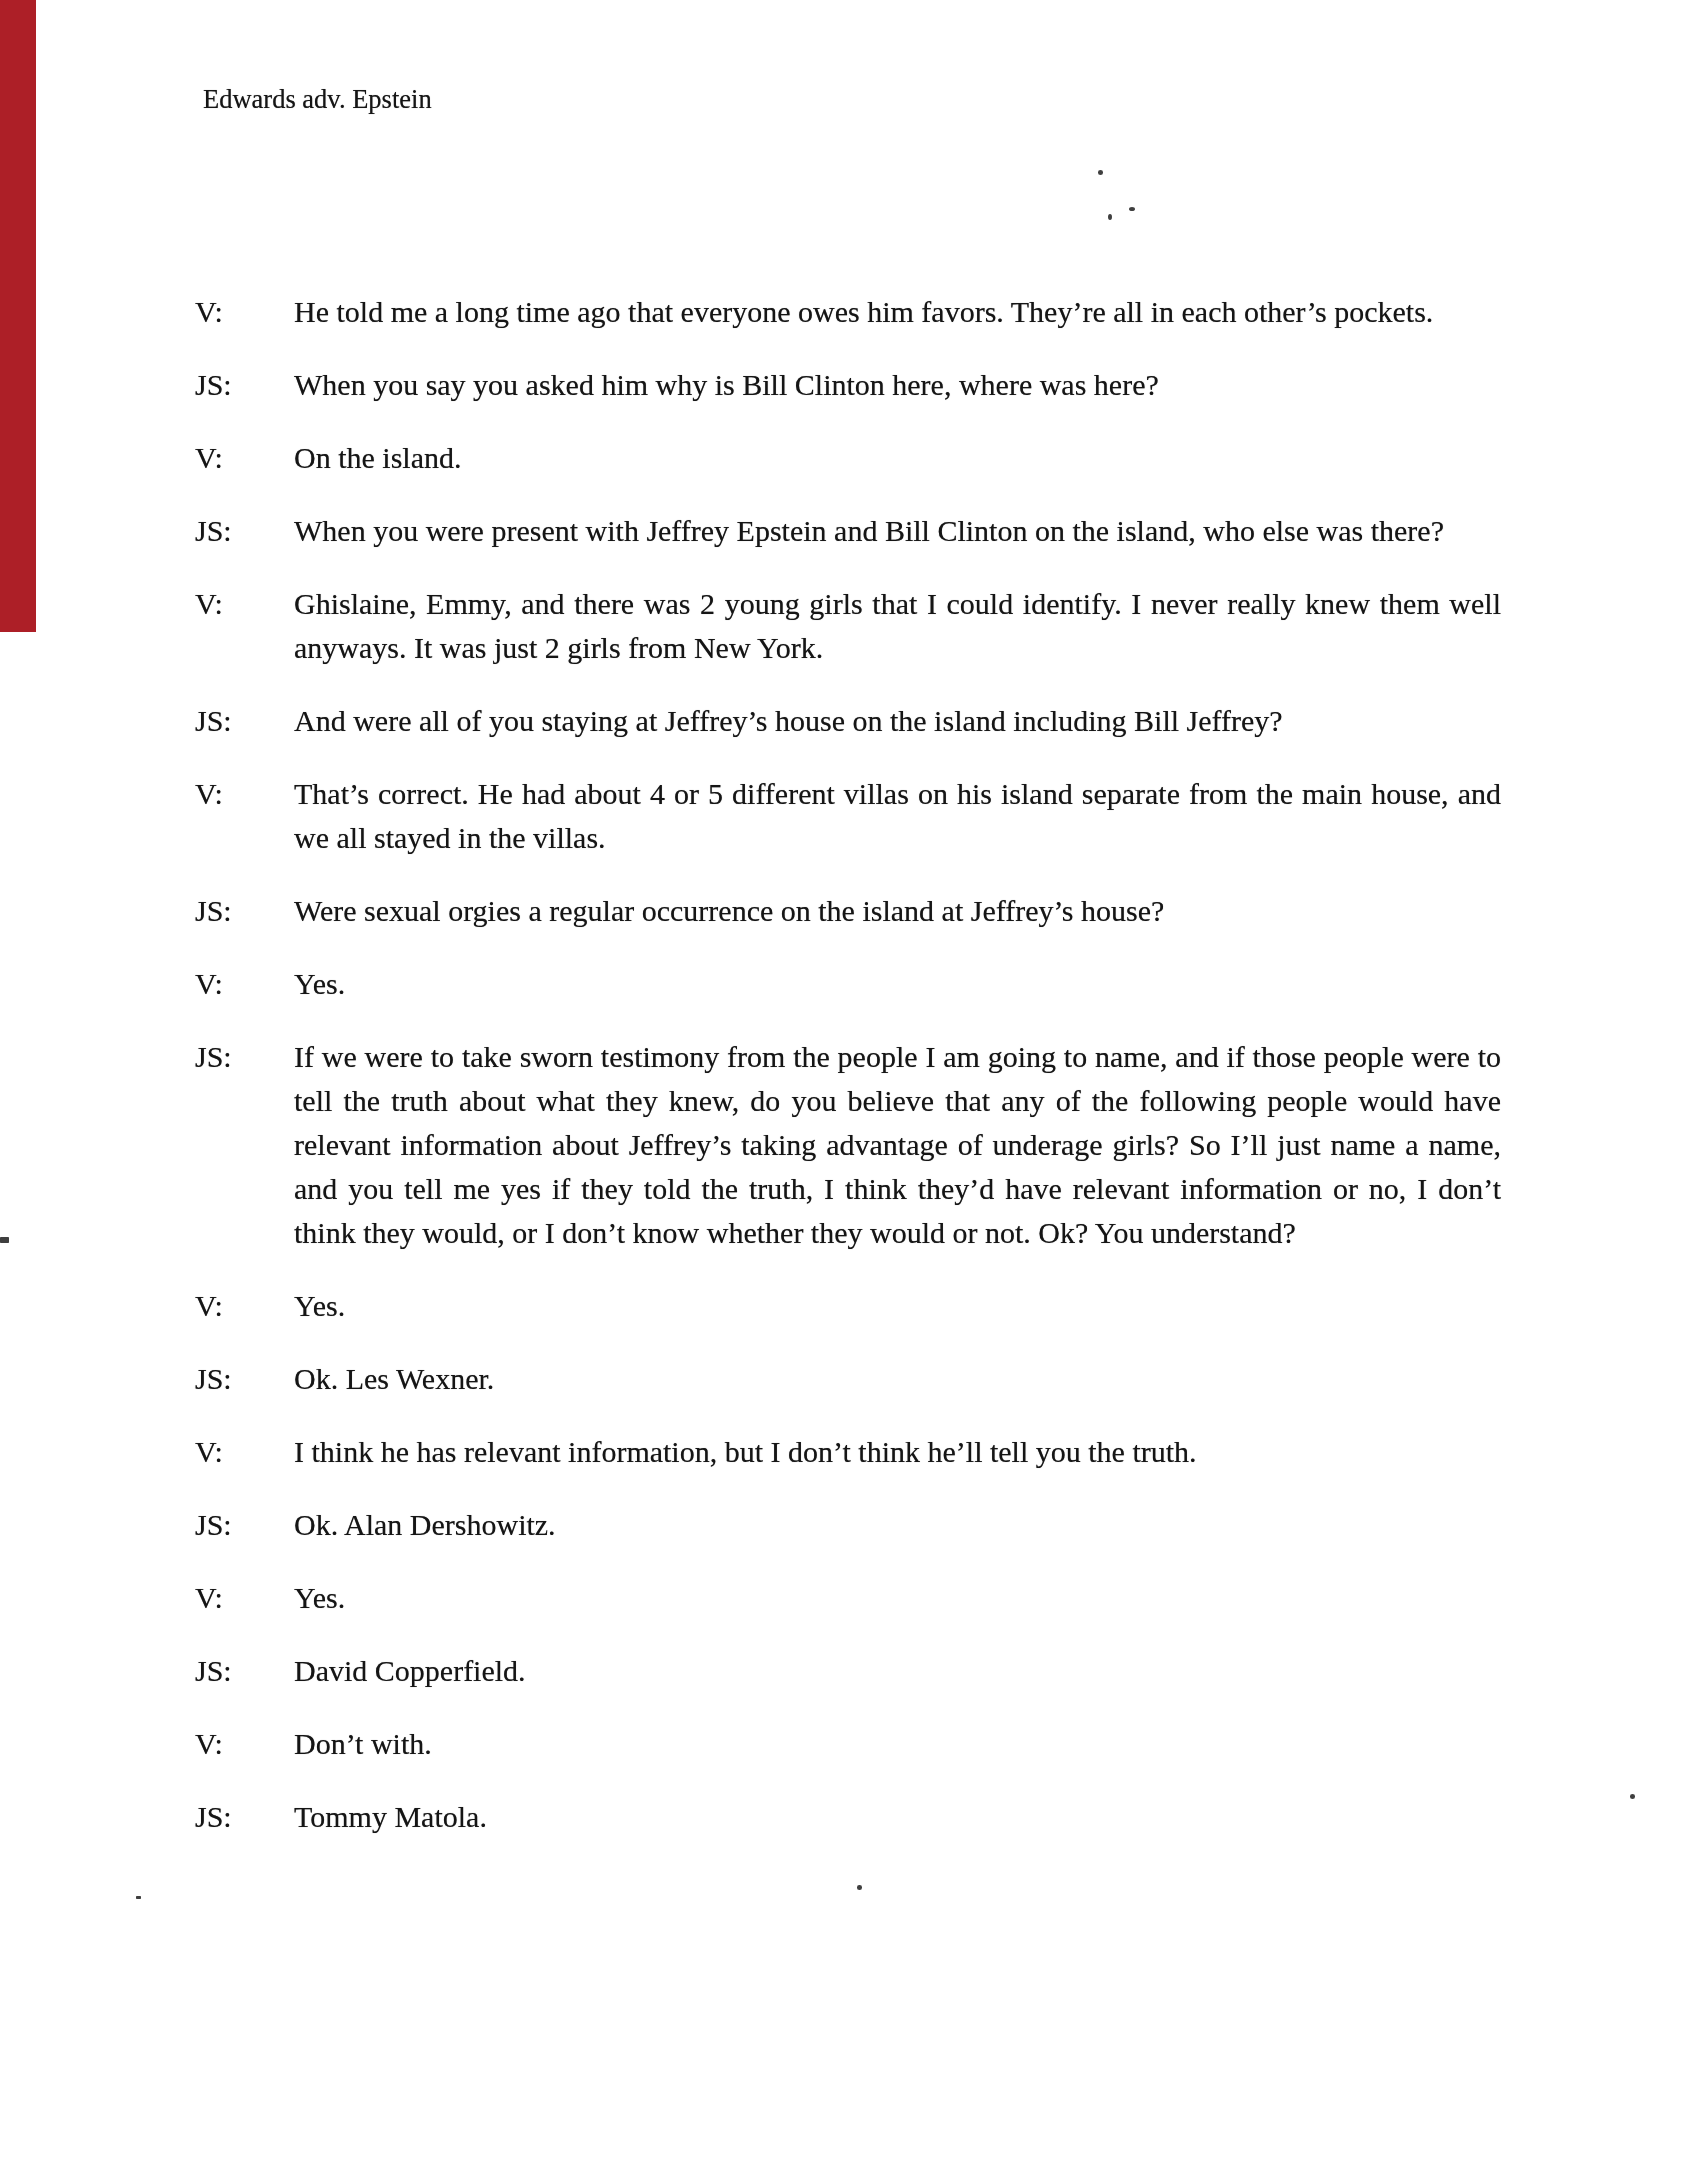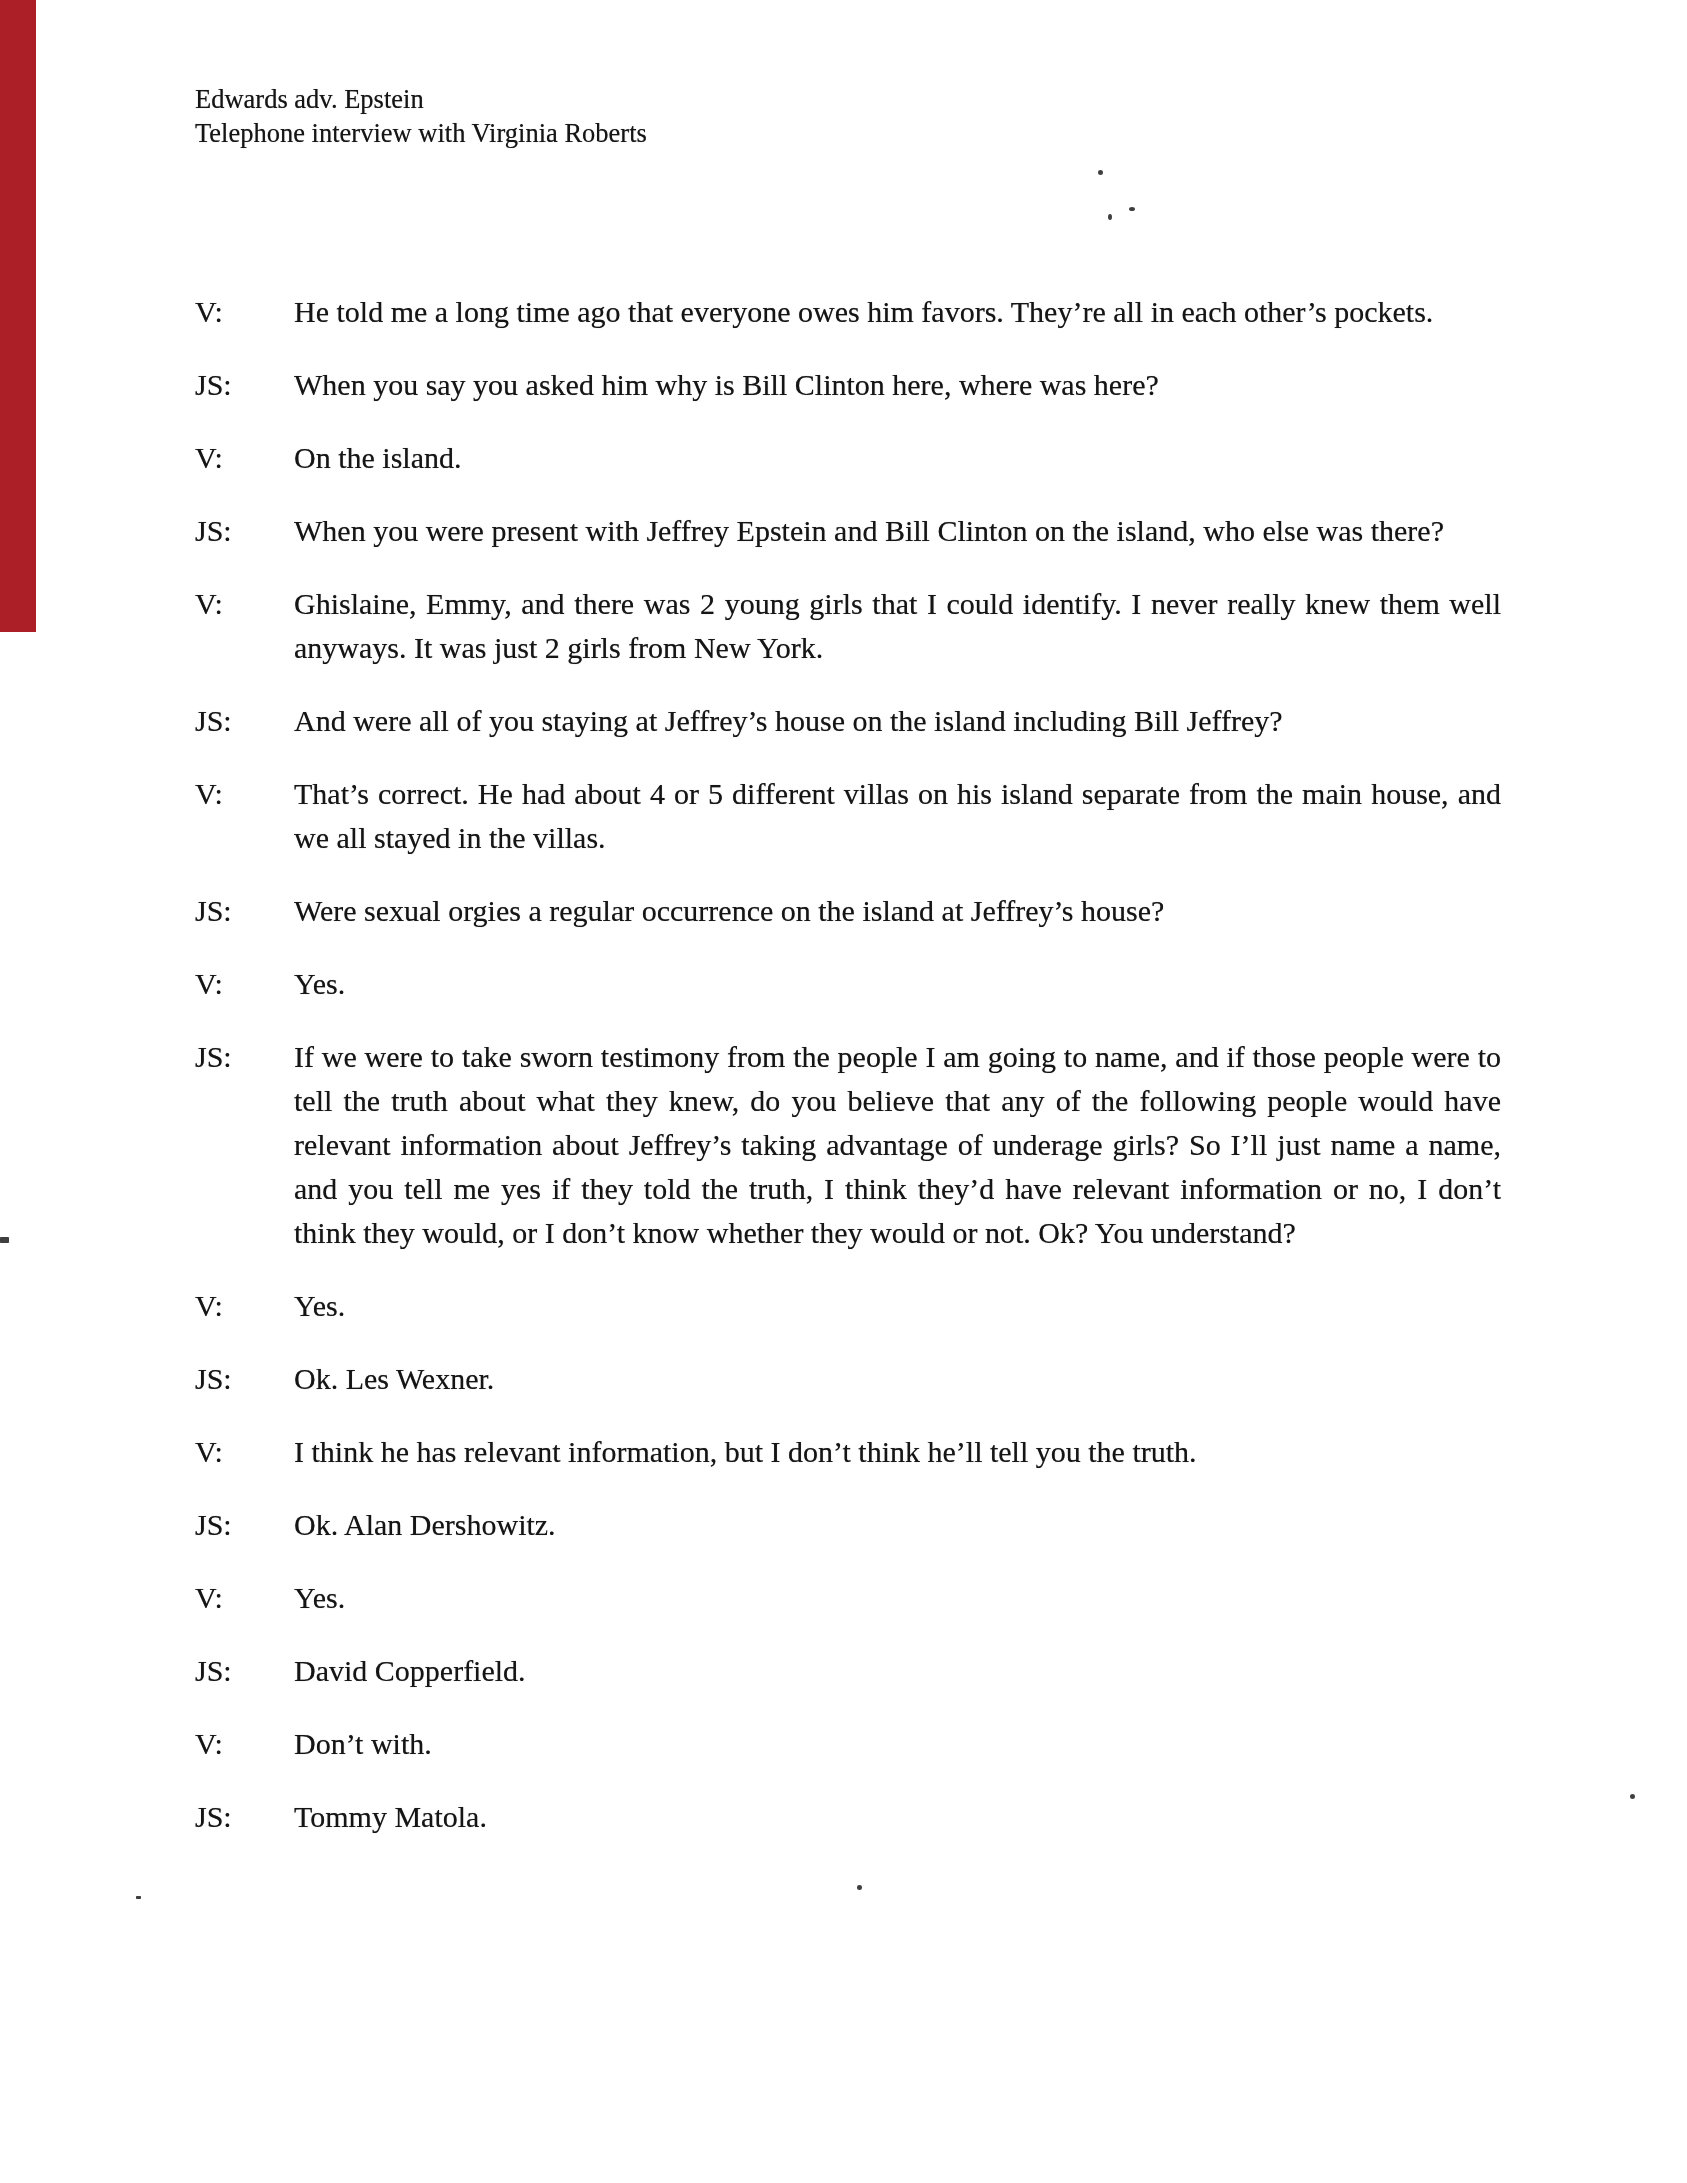--- a/index.html
+++ b/index.html
@@ -20,21 +20,21 @@
   .edge-bar {
     position: absolute;
     left: 0;
     top: 0;
     width: 36px;
     height: 632px;
   }
   
   .doc-header {
     position: absolute;
-    left: 195px;
+    left: 203px;
     top: 82px;
     font-size: 26.5px;
     line-height: 34px;
     white-space: nowrap;
     text-shadow: 0 0 0.7px rgba(0,0,0,0.55);
   }
   
   .transcript {
     position: absolute;
     left: 195px;
@@ -67,21 +67,20 @@
 </style>
 </head>
 <body>
 
 <div class="page" style="background: rgb(255, 255, 255); color: rgb(21, 21, 21);">
 
   <div class="edge-bar" style="background: rgb(173, 31, 39);"></div>
 
   <header class="doc-header">
     <div>Edwards adv. Epstein</div>
-    <div>Telephone interview with Virginia Roberts</div>
   </header>
 
   <div class="speck" style="left:1098px; top:170px; width:5.3px; height:4.6px;"></div>
   <div class="speck" style="left:1129px; top:207px; width:6px; height:4px;"></div>
   <div class="speck" style="left:1108px; top:214px; width:4px; height:6px;"></div>
   <div class="speck square" style="left:0px; top:1237px; width:8.6px; height:6px;"></div>
   <div class="speck" style="left:1630px; top:1794px; width:5.3px; height:4.6px;"></div>
   <div class="speck" style="left:857px; top:1885px; width:4.6px; height:4.6px;"></div>
   <div class="speck square" style="left:136px; top:1896px; width:4.6px; height:3.3px;"></div>
 

